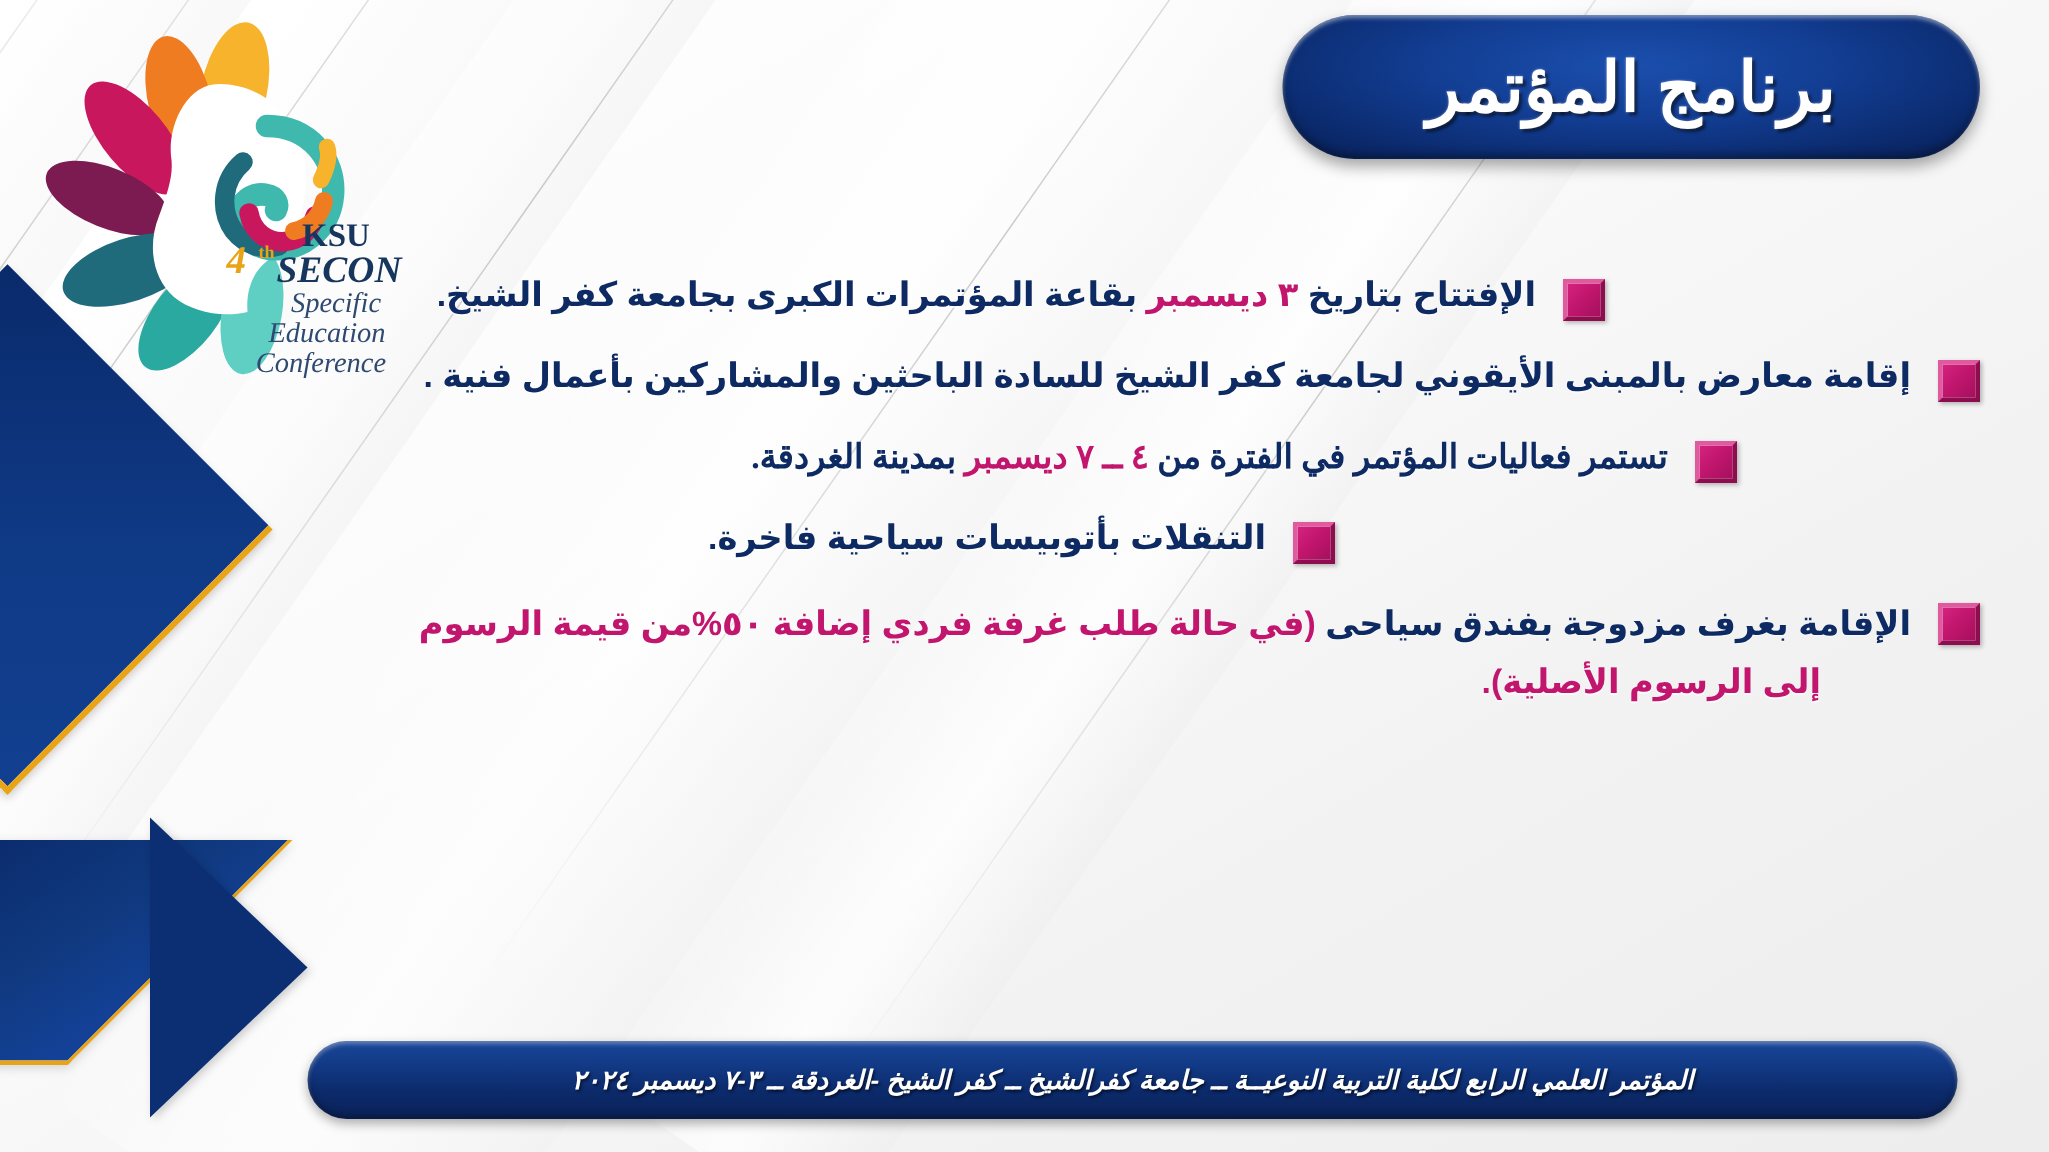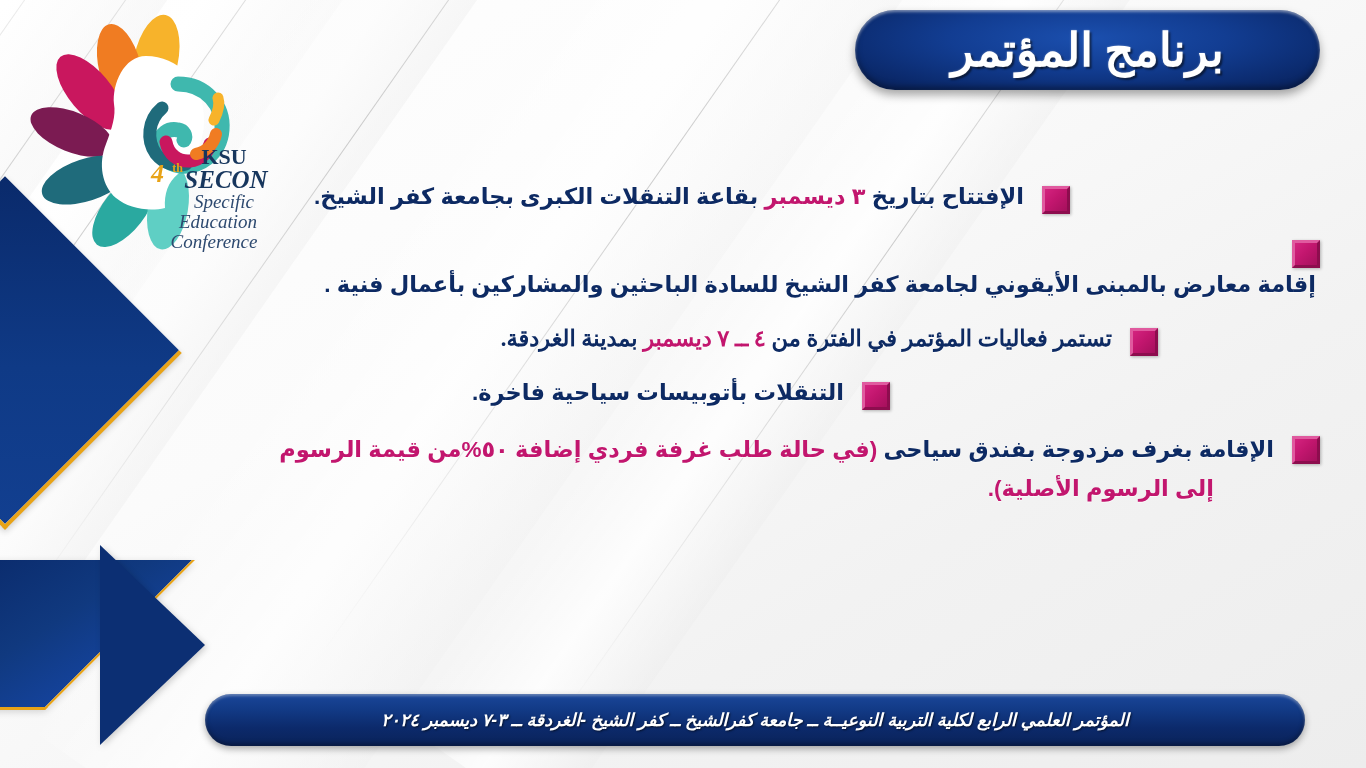--- a/index.html
+++ b/index.html
@@ -84,21 +84,21 @@
     z-index:-1;
   }
 
   
   .logo-wrap { position:absolute; left:28px; top:12px; width:250px; height:250px; }
   .logo-svg { width:100%; height:100%; display:block; }
 
   
   .title-pill {
     position:absolute; left:855px; top:10px;
-    width:465px; height:80px;
+    width:465px; height:96px;
     border-radius:48px;
     background:
       radial-gradient(ellipse at 50% 35%,#1b4fae 0%,#123d92 42%,#0b2a6d 78%,#081f55 100%);
     box-shadow:
       0 5px 10px rgba(0,0,0,.35),
       inset 0 2px 3px rgba(255,255,255,.45),
       inset 0 -3px 6px rgba(0,0,0,.35);
     display:flex; align-items:center; justify-content:center;
   }
   .title-text {
@@ -142,21 +142,21 @@
   .pink { color:#c2166e; }
 
   
   .row1 .btext { text-align:right; padding-right:4px; }
   .row2 .btext { text-align:right; padding-right:4px; }
   .row3 .btext { text-align:right; padding-right:4px;font-family:Liberation Serif, serif; }
   .row4 .btext { text-align:right; padding-right:4px; }
   .row5 .btext { text-align:right; padding-right:4px; line-height:1.75; }
 
   .row1 { margin-right:250px; }
-  .row2 { margin-right:0px;flex-direction:column;   }
+  .row2 { margin-right:0px;   }
   .row3 { margin-right:162px; }
   .row4 { margin-right:430px; }
   .row5 { margin-right:0px; }
   .row5 .btext { text-align:right; }
   .row5 .line2 { display:block; padding-right:60px; }
 
   
   .footer-pill {
     position:absolute; left:205px; top:694px;
     width:1100px; height:52px;
@@ -242,21 +242,21 @@
 
   <div class="title-pill">
     <span class="title-text">برنامج المؤتمر</span>
   </div>
 
   <div class="bullets">
 
     <div class="bullet-row row1">
       <span class="marker"></span>
       <div class="btext">
-        <span>الإفتتاح  بتاريخ </span><span class="pink">٣ ديسمبر</span><span>  بقاعة التنقلات الكبرى بجامعة كفر الشيخ.</span>
+        <span>الإفتتاح  بتاريخ </span><span class="pink">٣ ديسمبر</span><span>  بقاعة المؤتمرات الكبرى بجامعة كفر الشيخ.</span>
       </div>
     </div>
 
     <div class="bullet-row row2">
       <span class="marker"></span>
       <div class="btext">
         <span>إقامة معارض بالمبنى الأيقوني لجامعة كفر الشيخ للسادة الباحثين والمشاركين بأعمال فنية .</span>
       </div>
     </div>
 

